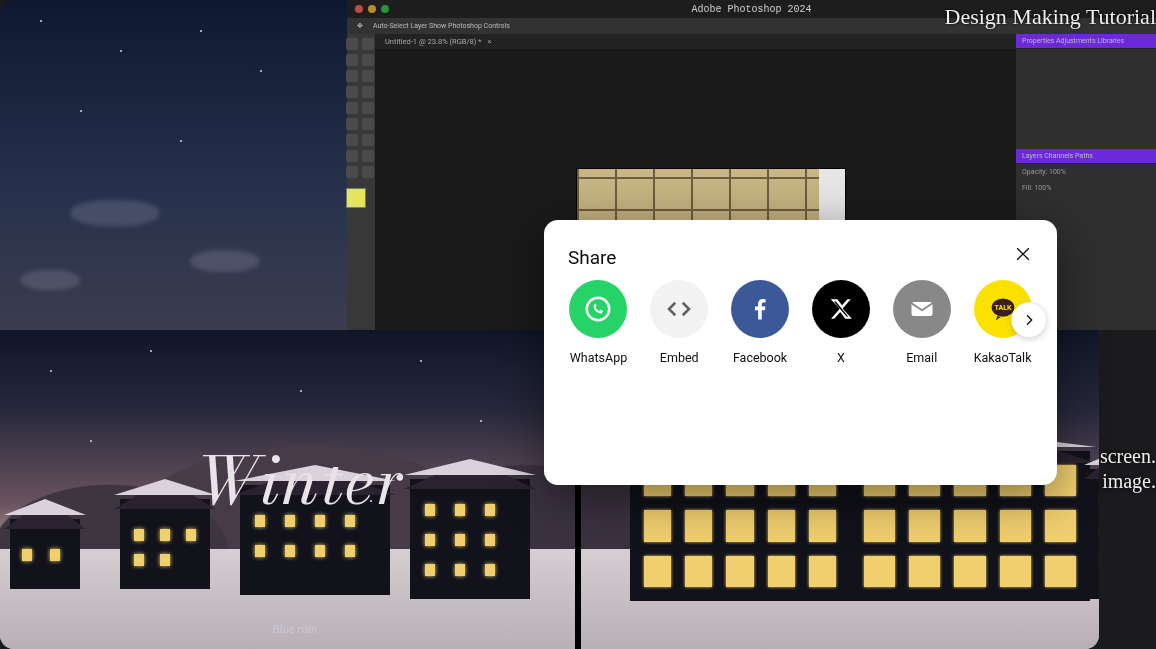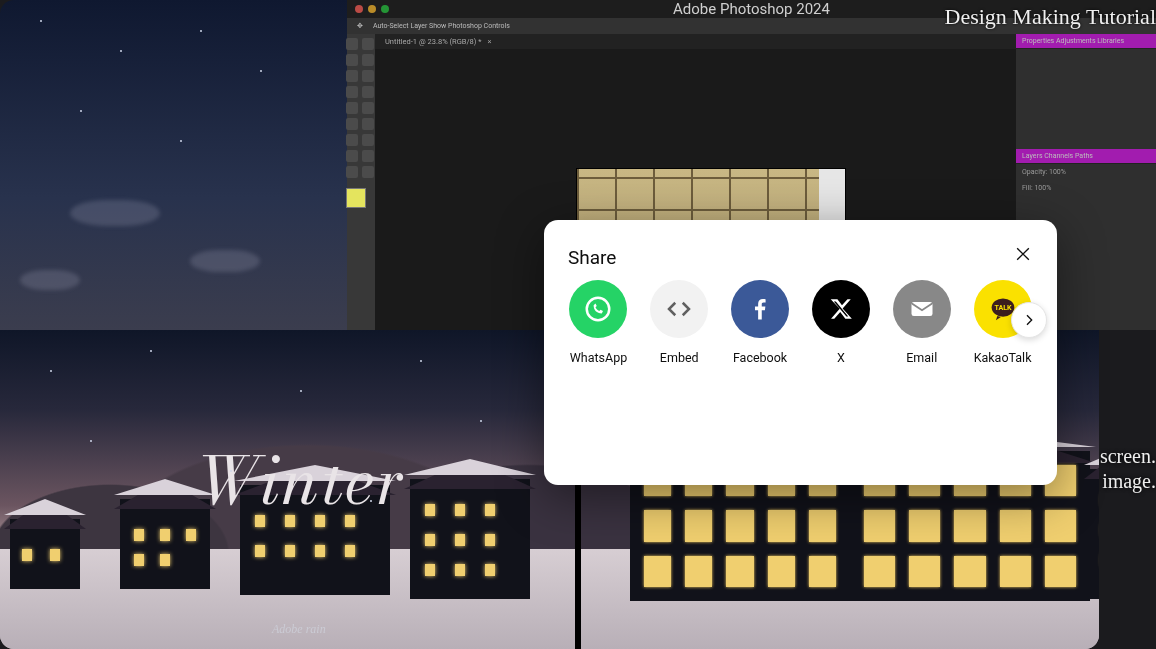--- a/index.html
+++ b/index.html
@@ -10,36 +10,36 @@
   
   .sky-left{position:absolute;left:0;top:0;width:347px;height:330px;
     background:linear-gradient(180deg,#0f1830 0%,#28324d 60%,#3b3d4e 100%);
     border-top-left-radius:14px;}
   .sky-left .cloud{position:absolute;background:rgba(200,200,220,.18);border-radius:50%/60%;filter:blur(2px);}
   
   .ps{position:absolute;left:347px;top:0;right:0;height:330px;background:#2a2a2a;}
   .ps-menubar{position:absolute;left:0;top:0;right:0;height:18px;background:#1d1d1d;display:flex;align-items:center;gap:10px;padding:0 8px;color:#bdbdbd;font-size:8px;}
   .dots{display:flex;gap:5px;margin-right:8px;}
   .dot{width:8px;height:8px;border-radius:50%;opacity:.7;}
-  .ps-title{position:absolute;left:50%;transform:translateX(-50%);font-size:15px;color:#cfcfcf;}
+  .ps-title{position:absolute;left:50%;transform:translateX(-50%);font-size:10px;color:#cfcfcf;font-family:Liberation Mono, monospace;}
   .ps-optbar{position:absolute;left:0;top:18px;right:0;height:16px;background:#323232;border-bottom:1px solid #202020;color:#bbb;font-size:7px;display:flex;align-items:center;gap:10px;padding:0 10px;}
   .ps-tabbar{position:absolute;left:28px;top:34px;right:140px;height:15px;background:#222;border-bottom:1px solid #161616;color:#a8a8a8;font-size:7.5px;display:flex;align-items:center;padding:0 10px;gap:6px;}
   .ps-toolbar{position:absolute;left:0;top:34px;width:28px;bottom:0;background:#383838;display:grid;grid-template-columns:repeat(2,14px);grid-auto-rows:14px;gap:2px;padding:4px 0 0 0;justify-content:center;}
   .ps-tool{width:12px;height:12px;background:#4b4b4b;border-radius:2px;}
   .ps-swatch{width:18px;height:18px;border:1px solid #777;margin-top:6px;background:#e4e45e;}
   .ps-canvas{position:absolute;left:28px;top:49px;right:140px;bottom:0;background:#1a1a1a;}
   .doc{position:absolute;left:202px;top:120px;width:268px;height:170px;background:#cdbb8c;box-shadow:0 0 0 1px #000;
     background-image:
       repeating-linear-gradient(90deg,#6d5d3c 0 2px,transparent 2px 38px),
       repeating-linear-gradient(0deg,#6d5d3c 0 2px,transparent 2px 32px),
       linear-gradient(180deg,#c8b784,#b49f6d);
   }
   .doc-right{position:absolute;right:0;top:0;width:26px;height:100%;background:#e6e6e6;}
   .ps-right{position:absolute;right:0;top:34px;width:140px;bottom:0;background:#2f2f2f;font-size:7px;color:#bdbdbd;}
-  .panel-head{background:#a21caf;padding:3px 6px;border-bottom:1px solid #222;font-size:7px;}
+  .panel-head{background:#6d28d9;padding:3px 6px;border-bottom:1px solid #222;font-size:7px;}
   .panel-body{padding:4px 6px;color:#9a9a9a;}
 
   
   .watermark{position:absolute;right:0;top:4px;color:#efefef;font-family:Georgia,serif;font-size:22px;text-shadow:0 0 3px #000;}
   .side-text{position:absolute;right:0;color:#efefef;font-family:Georgia,serif;font-size:20px;text-shadow:0 0 4px #000;text-align:right;}
 
   
   .winter{position:absolute;left:0;top:330px;width:1099px;height:319px;
     background:linear-gradient(180deg,#0f1628 0%,#27283b 25%,#6b5560 55%,#9b848b 65%,#c7bdc3 100%);
     border-bottom-left-radius:14px;border-bottom-right-radius:14px;overflow:hidden;}
@@ -246,21 +246,21 @@
         <div class="win" style="left:12px;top:25px"></div>
           <div class="win" style="left:38px;top:25px"></div>
         <div class="win" style="left:12px;top:55px"></div>
           <div class="win" style="left:38px;top:55px"></div>
         <div class="win" style="left:12px;top:85px"></div>
           <div class="win" style="left:38px;top:85px"></div>
       </div>
 
       <div class="seam"></div>
       <div class="winter-title">Winter</div>
-      <div class="blue-rain">Adobe rain</div>
+      <div class="blue-rain">Blue rain</div>
 
       <div class="star" style="left:50px;top:40px"></div>
         <div class="star" style="left:150px;top:20px"></div>
       <div class="star" style="left:300px;top:60px"></div>
         <div class="star" style="left:420px;top:30px"></div>
       <div class="star" style="left:480px;top:90px"></div>
         <div class="star" style="left:90px;top:110px"></div>
       <div class="star" style="left:230px;top:140px"></div>
         <div class="star" style="left:370px;top:170px"></div>
     </div>

